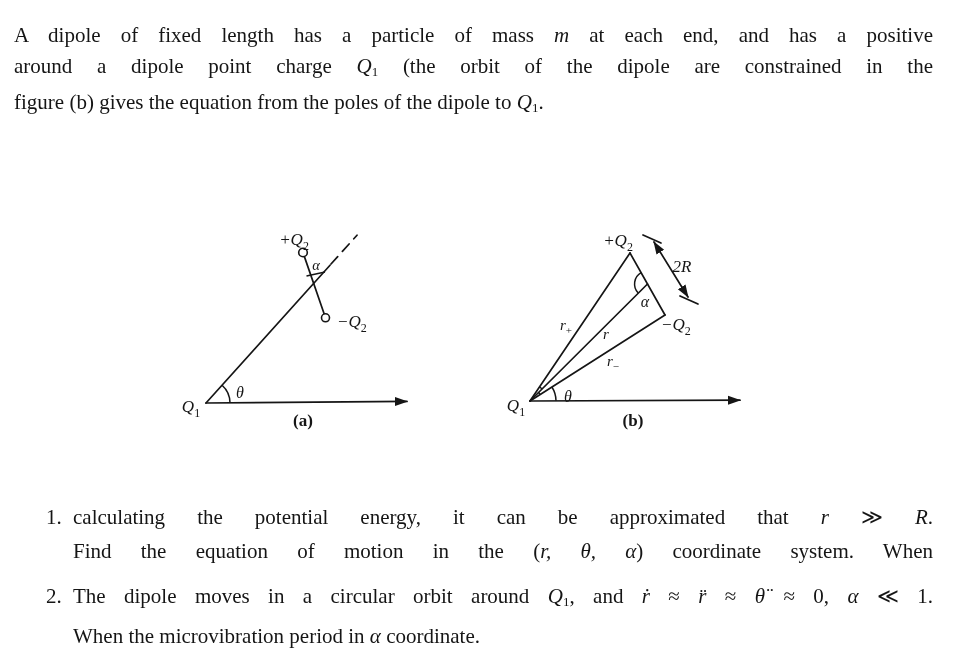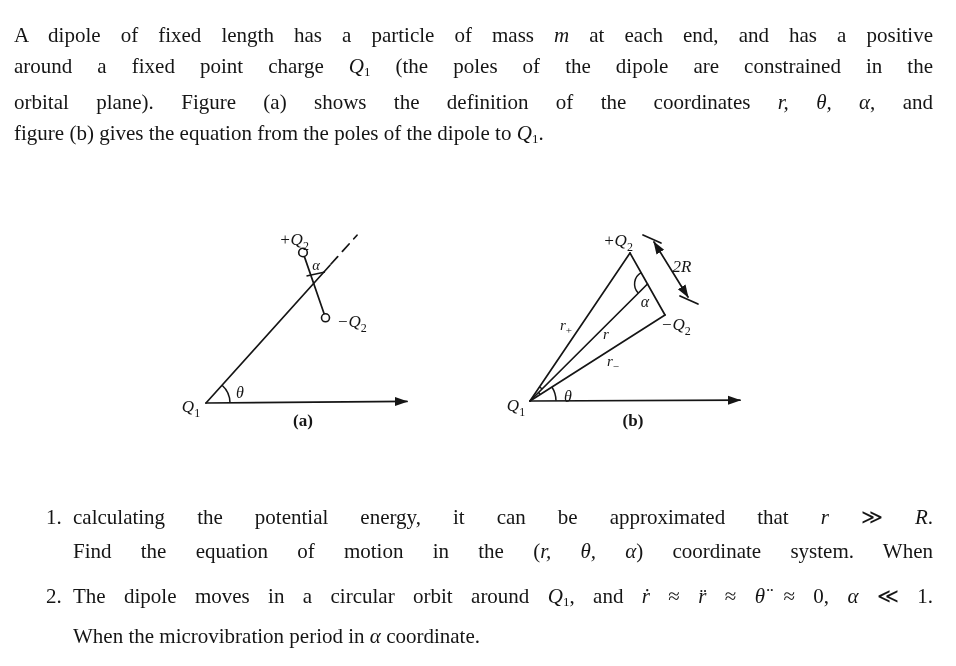--- a/index.html
+++ b/index.html
@@ -35,22 +35,21 @@
   .fgreek{font-size:16px;font-style:italic;}
   .fit{font-style:italic;}
   .fsub{font-size:12px;font-style:normal;}
   .fcap{font-size:17px;font-weight:bold;}
 </style>
 </head>
 <body>
 
 <div class="intro">
   <span class="tline stretch"><span class="seg-rm">A dipole of fixed length has a particle of mass </span><span class="seg-it">m</span><span class="seg-rm"> at each end, and has a positive</span></span>
-  <span class="tline stretch"><span class="seg-rm">around a fixed point charge </span><span class="seg-it">Q</span><span class="seg-sb">1</span><span class="seg-rm"> (the poles of the dipole are constrained in the</span></span>
-  <span class="tline stretch"><span class="seg-rm">orbital plane). Figure (a) shows the definition of the coordinates </span><span class="seg-it">r, θ, α</span><span class="seg-rm">, and</span></span>
+  <span class="tline stretch"><span class="seg-rm">around a dipole point charge </span><span class="seg-it">Q</span><span class="seg-sb">1</span><span class="seg-rm"> (the orbit of the dipole are constrained in the</span></span>
   <span class="tline"><span class="seg-rm">figure (b) gives the equation from the poles of the dipole to </span><span class="seg-it">Q</span><span class="seg-sb">1</span><span class="seg-rm">.</span></span>
 </div>
 
 <svg class="figs" width="956" height="235" viewBox="0 0 956 235">
   <defs>
     <marker id="arr" markerUnits="userSpaceOnUse" markerWidth="14" markerHeight="12" refX="12" refY="5.5" orient="auto-start-reverse">
       <path d="M0,1 L13,5.5 L0,10 z" fill="#151515"></path>
     </marker>
   </defs>
 

